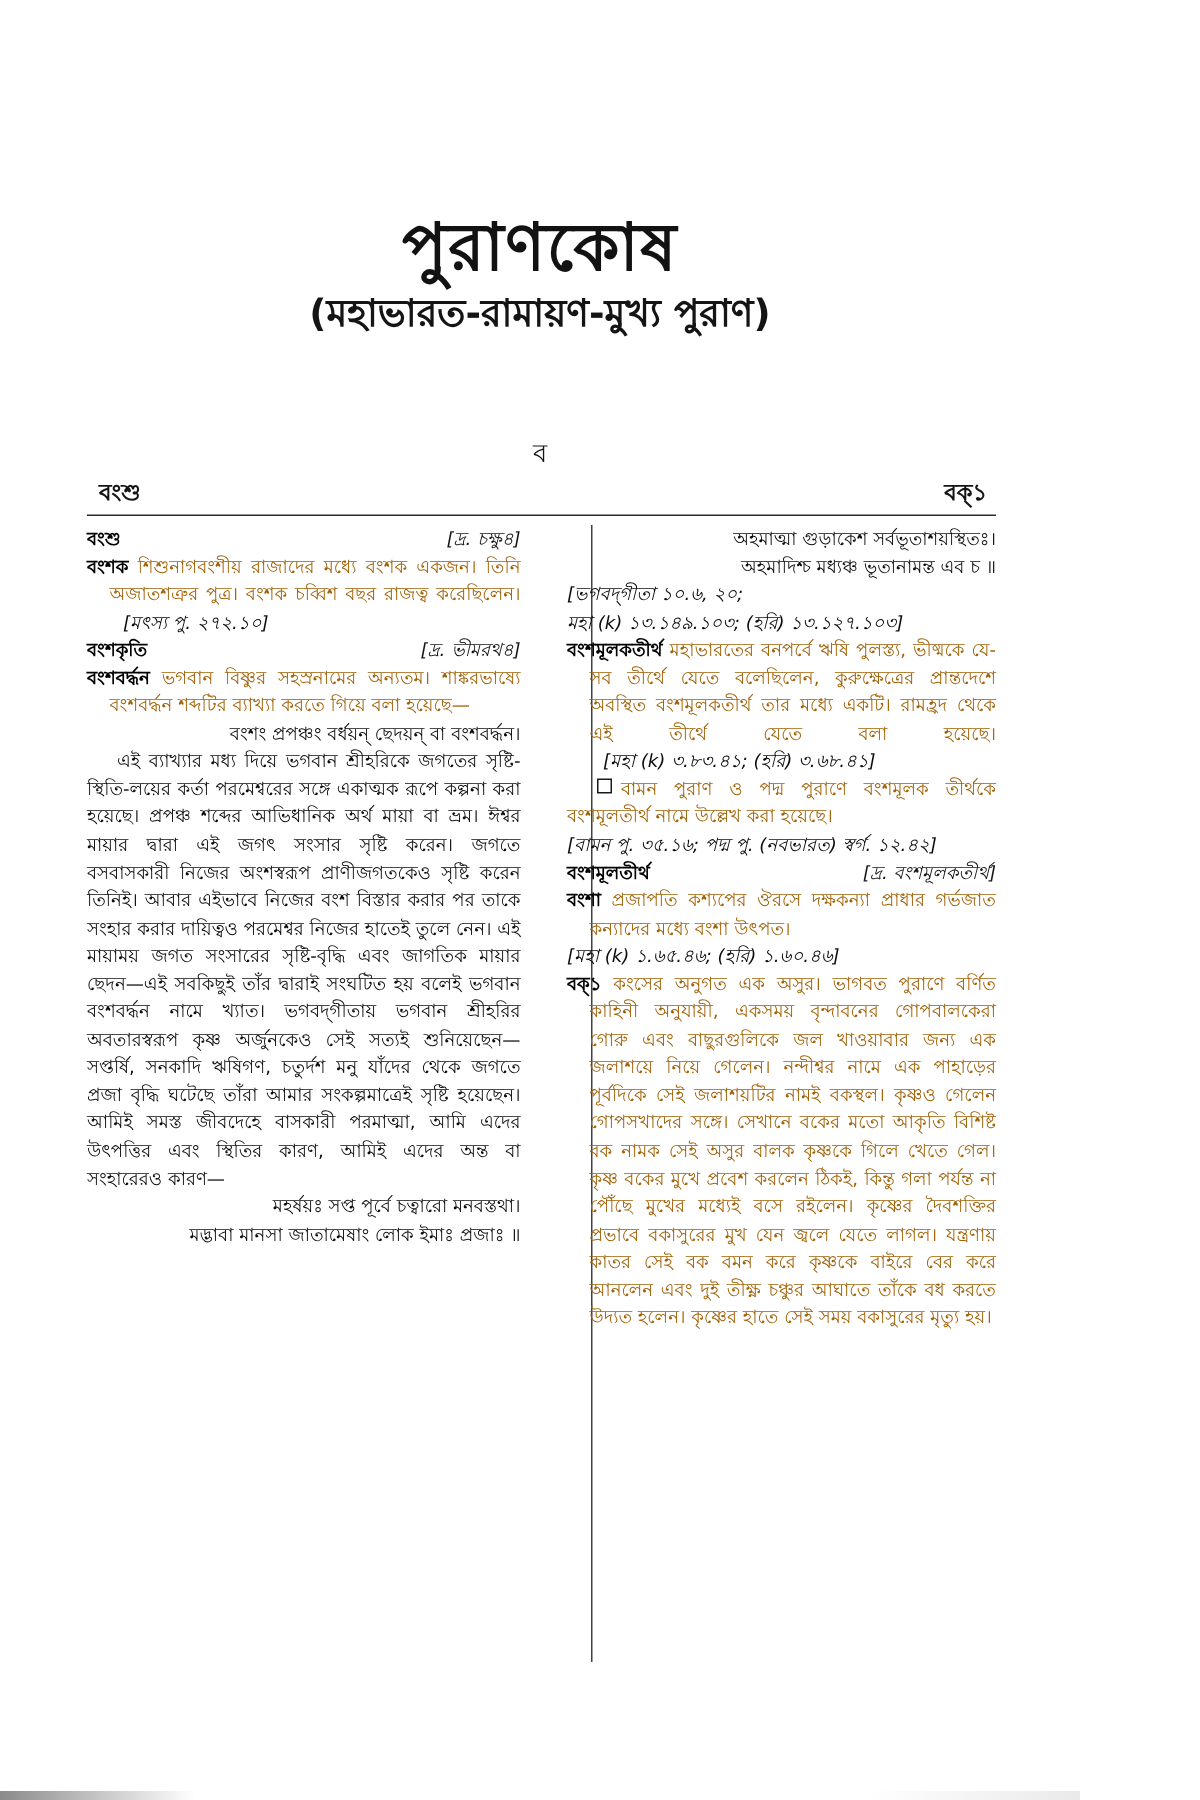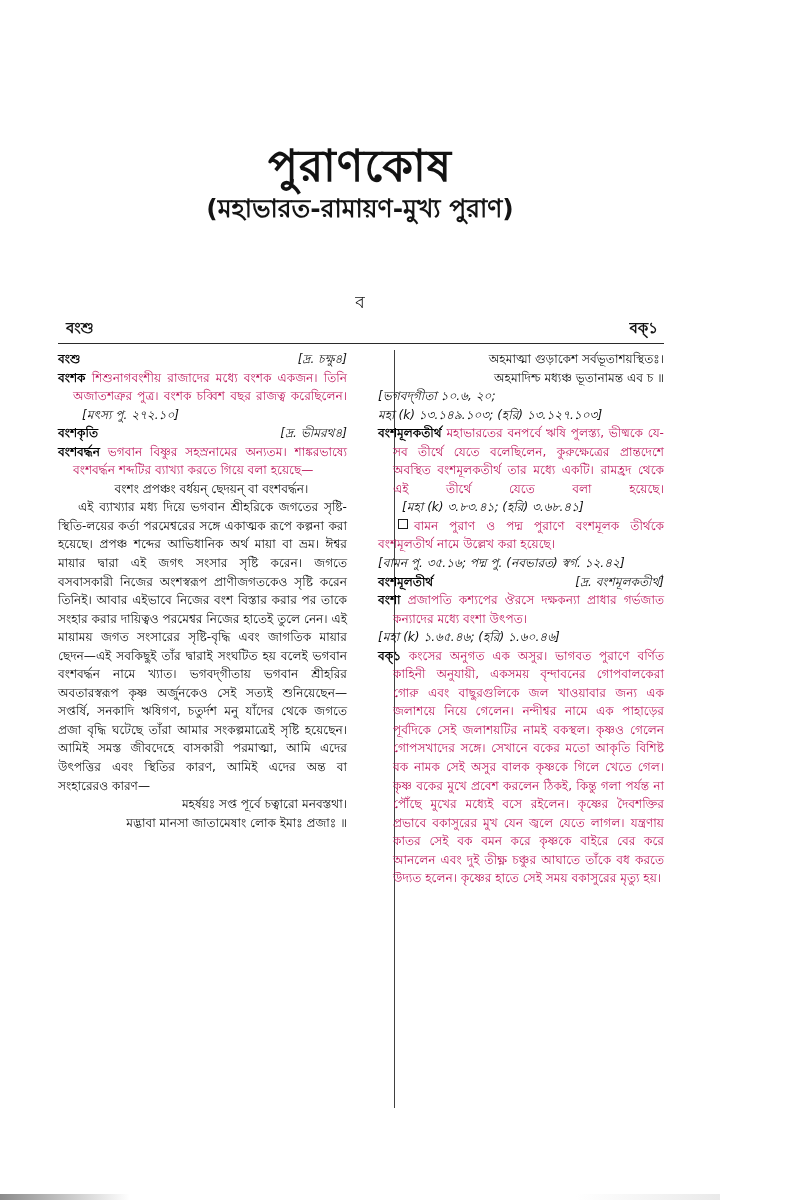--- a/index.html
+++ b/index.html
@@ -107,21 +107,21 @@
     text-align: justify;
     text-justify: inter-word;
   }
   .entry + .entry { margin-top: 0; }
 
   .headword {
     font-weight: 700;
     color: #000000;
   }
 
-  .body-text { color: #be185d; }
+  .body-text { color: #a16207; }
 
   
   .xref-line {
     display: flex;
     justify-content: space-between;
     align-items: baseline;
     gap: 10px;
   }
   .cite {
     font-style: italic;
@@ -133,21 +133,21 @@
   .hang {
     padding-left: 15px;
     text-indent: -15px;
   }
   .para-indent { text-indent: 20px; }
 
   
   .verse {
     margin: 0;
     padding-left: 18px;
-    text-align: center;
+    text-align: right;
     white-space: nowrap;
   }
   .verse-center {
     margin: 0;
     text-align: right;
     white-space: nowrap;
   }
   .cite-right {
     margin: 0;
     text-align: left;

